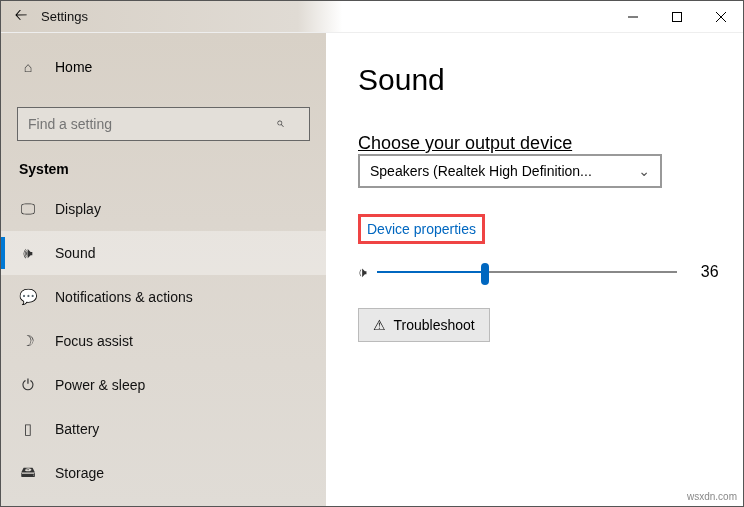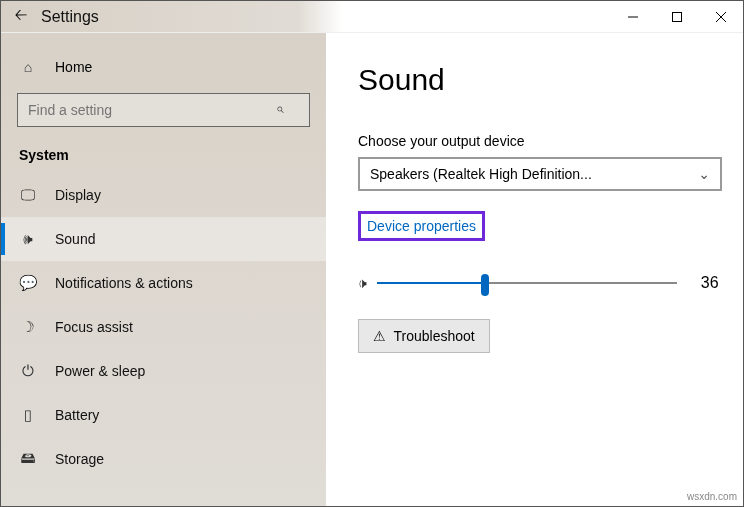--- a/index.html
+++ b/index.html
@@ -27,21 +27,21 @@
     align-items: center;
     background: linear-gradient(to right, #d7d0c6, #e0dbd4 40%, #fff 46%);
     border-bottom: 1px solid #eee;
   }
   .back-arrow {
     width: 40px;
     text-align: center;
     font-size: 16px;
   }
   .titlebar-title {
-    font-size: 16px;
+    font-size: 13px;
     color: #111;
   }
   .window-controls {
     margin-left: auto;
     display: flex;
   }
   .window-controls div {
     width: 44px;
     height: 32px;
     display: flex;
@@ -66,21 +66,21 @@
   .home-row {
     display: flex;
     align-items: center;
     height: 40px;
     padding-left: 18px;
     gap: 18px;
     font-size: 14px;
   }
   .home-row .icon { width: 18px; text-align: center; color:#333; }
   .search-wrap {
-    margin: 6px 16px 14px 16px;
+    margin: 20px 16px 14px 16px;
   }
   .search {
     width: 100%;
     height: 34px;
     border: 1px solid #676767;
     background: #e3dfd9;
     padding: 0 34px 0 10px;
     font-size: 14px;
     color: #555;
     position: relative;
@@ -131,47 +131,48 @@
     padding: 30px 22px 0 32px;
     overflow: hidden;
     position: relative;
   }
   h1.page-title {
     font-weight: 400;
     font-size: 30px;
     margin: 0 0 36px 0;
   }
   .section-label {
-    font-size: 14px;
-    margin-bottom: 8px;
+    font-size: 18px;
+    margin-bottom: 0;
+    text-decoration: underline;
   }
   .dropdown {
-    width: 364px;
+    width: 304px;
     height: 34px;
     border: 2px solid #999;
     display: flex;
     align-items: center;
     padding: 0 10px;
     justify-content: space-between;
     font-size: 14px;
-    margin-bottom: 20px;
+    margin-bottom: 26px;
   }
   .dropdown .chev { color:#555; }
   .helper-text {
     color: #666;
     font-size: 14px;
     line-height: 1.35;
     margin-bottom: 12px;
     max-width: 370px;
   }
   .link-box {
     display: inline-block;
-    border: 3px solid #6d28d9;
+    border: 3px solid #ef4444;
     padding: 4px 6px;
-    margin-bottom: 32px;
+    margin-bottom: 18px;
   }
   .link-box span { color: #0067c0; font-size: 14px; }
   .volume-label { font-size: 14px; margin-bottom: 10px; }
   .volume-row {
     display: flex;
     align-items: center;
     gap: 10px;
     margin-bottom: 26px;
   }
   .vol-icon { color:#333; font-size:14px; }

